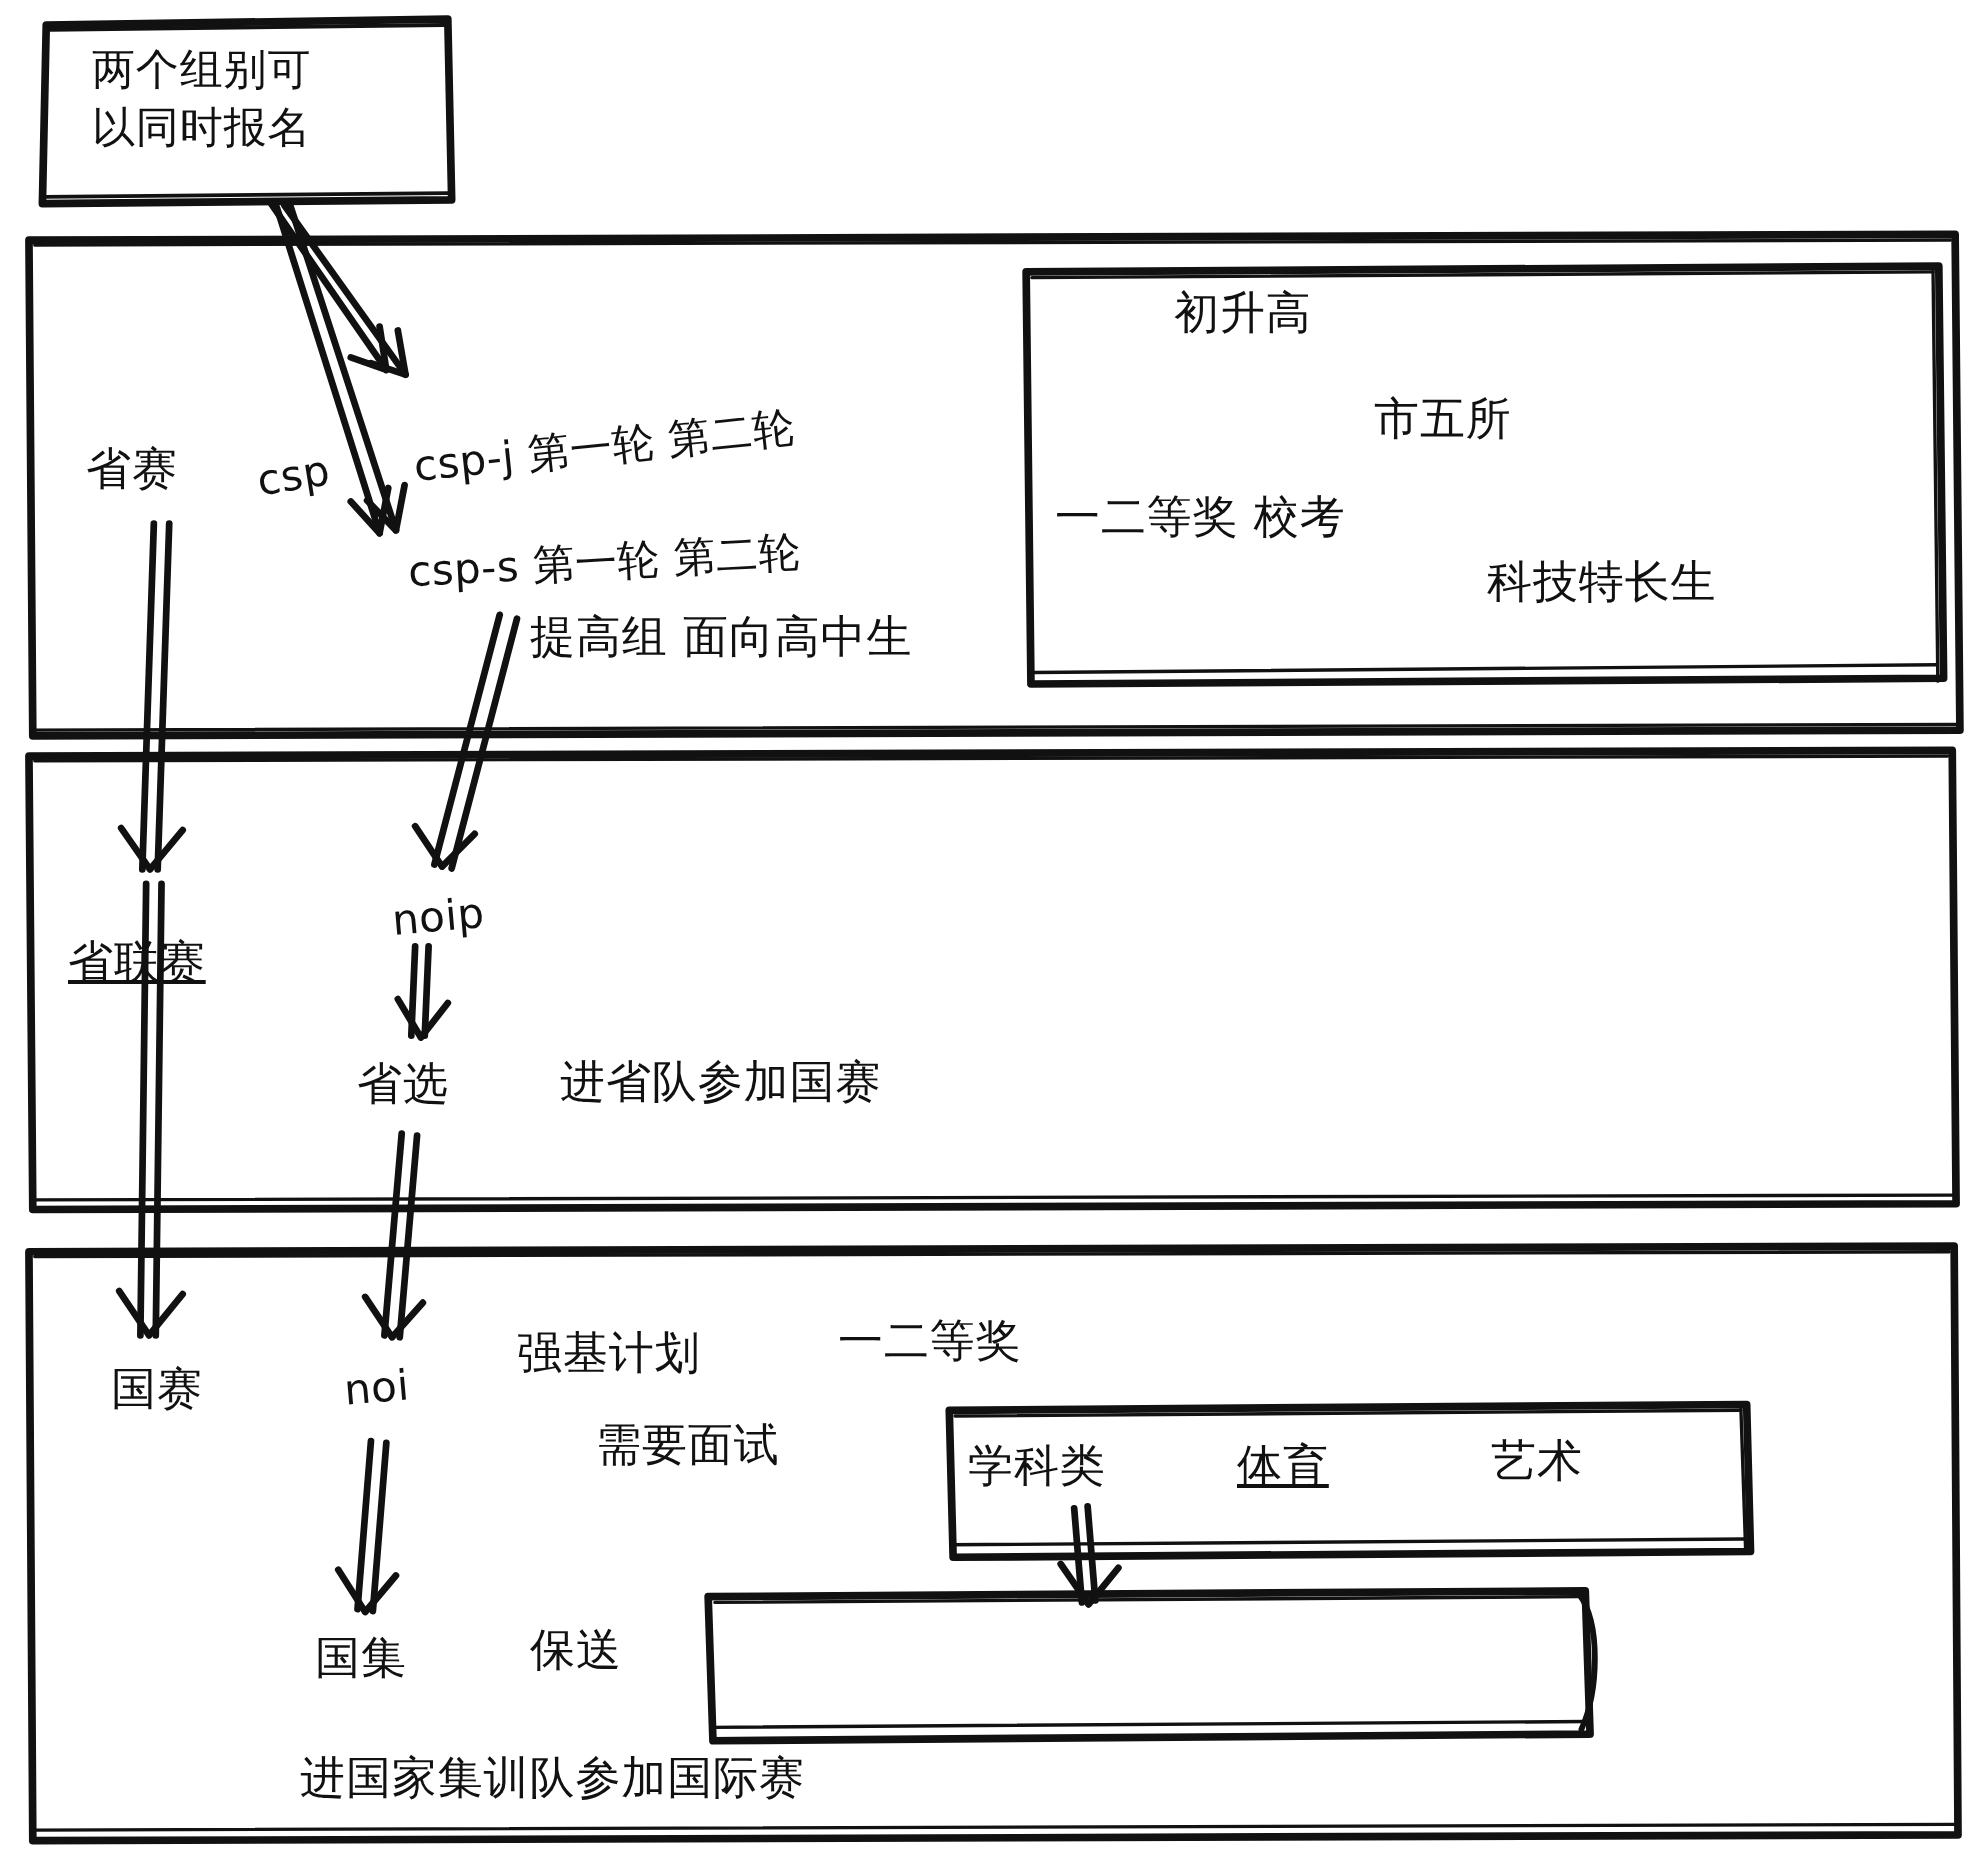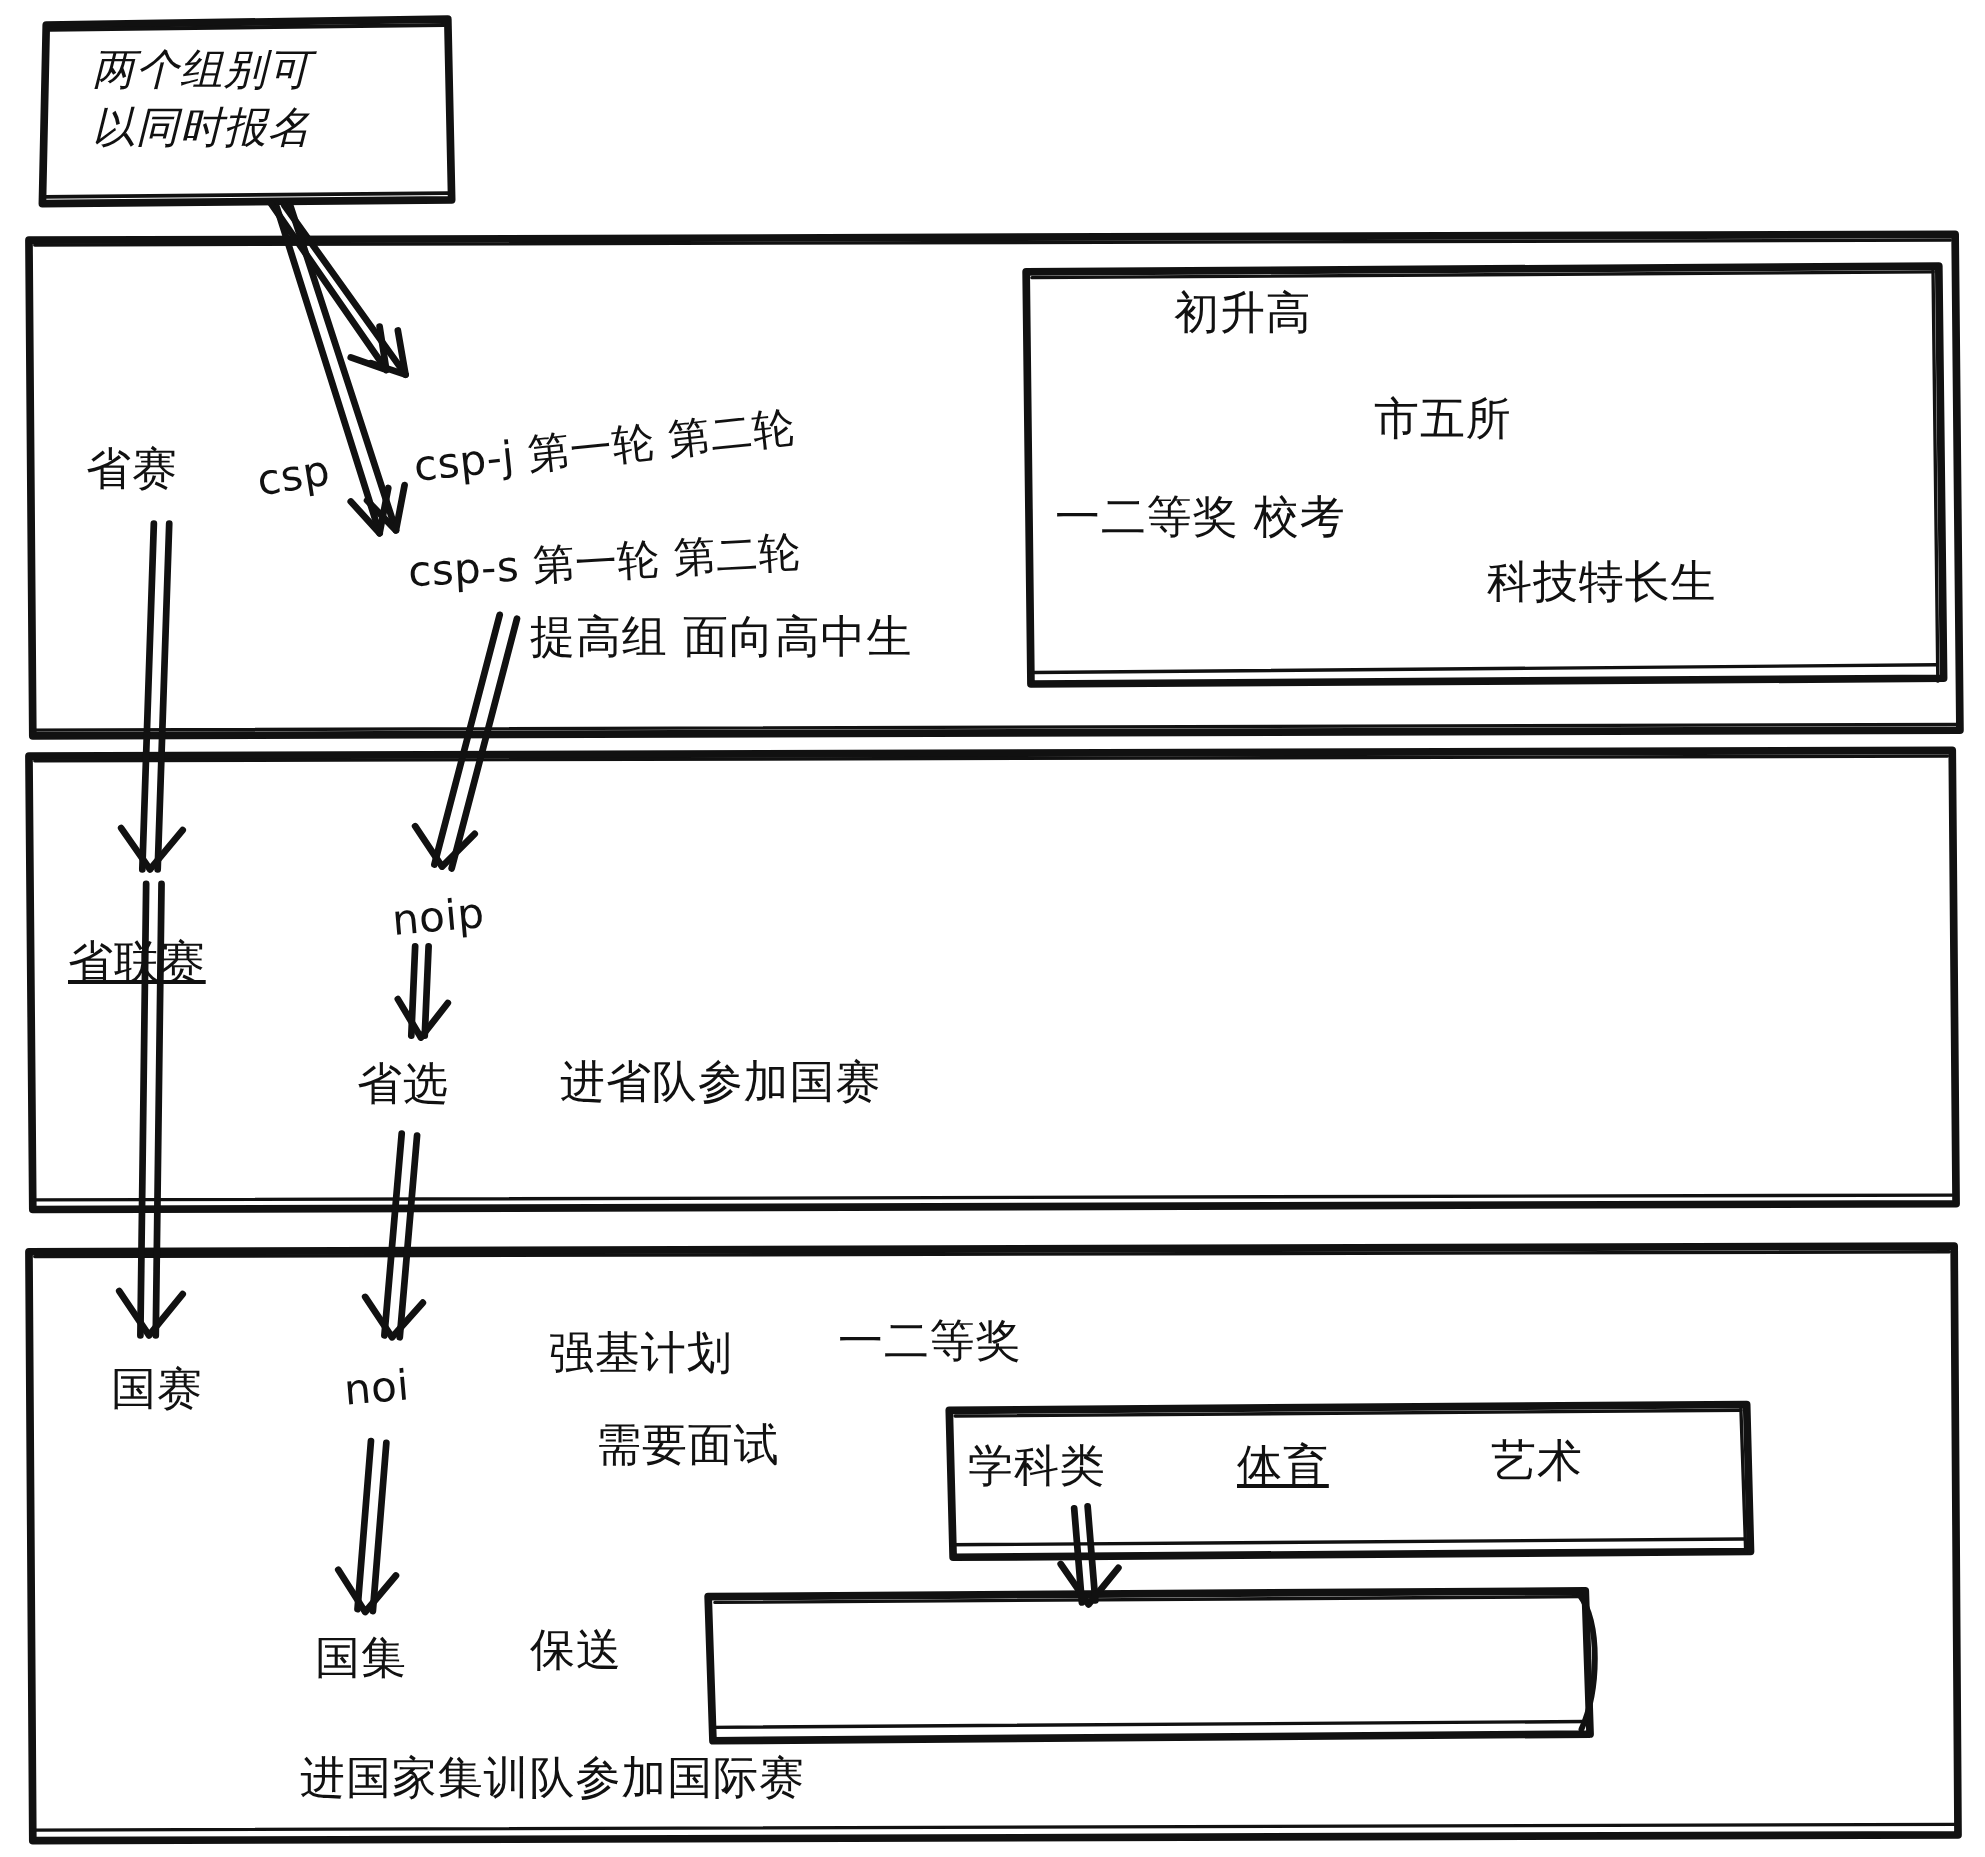--- a/index.html
+++ b/index.html
@@ -38,21 +38,21 @@
     font-weight: 500;
   }
   .lat {
     font-family: "DejaVu Sans", "Liberation Sans", sans-serif;
     font-weight: 500;
     letter-spacing: 0.01em;
   }
   .s-note { font-size: 43px; }
   .s-main { font-size: 45px; }
   .s-lat  { font-size: 42px; }
-  .multiline { white-space: pre; line-height: 1.35; font-style: italic; }
+  .multiline { white-space: pre; line-height: 1.35; }
 </style>
 </head>
 <body>
 
 <div id="canvas">
 
   <svg class="layer-svg" viewBox="0 0 2067 1933" xmlns="http://www.w3.org/2000/svg">
     <g fill="none" stroke="#111111" stroke-width="7" stroke-linecap="round" stroke-linejoin="round">
 
       <path d="M48,26 L466,20 L470,208 L44,212 Z" stroke-width="8"></path>
@@ -141,21 +141,21 @@
   <div class="txt cn s-main" style="left:1487px; top:557px;">科技特长生</div>
 
   <div class="txt cn s-main" style="left:68px; top:937px;text-decoration:underline;">省联赛</div>
   <div class="txt lat s-lat" style="left:392px; top:893px; transform:rotate(-5deg);">noip</div>
   <div class="txt cn s-main" style="left:357px; top:1059px;">省选</div>
   <div class="txt cn s-main" style="left:550px; top:1057px;margin-left:10px;">进省队参加国赛</div>
 
   <div class="txt cn s-main" style="left:111px; top:1364px;">国赛</div>
   <div class="txt lat s-lat" style="left:344px; top:1364px; transform:rotate(-5deg);">noi</div>
 
-  <div class="txt cn s-main" style="left:517px; top:1328px;margin-left:32px;">强基计划</div>
+  <div class="txt cn s-main" style="left:517px; top:1328px;">强基计划</div>
   <div class="txt cn s-main" style="left:838px; top:1316px;">一二等奖</div>
   <div class="txt cn s-main" style="left:596px; top:1420px;">需要面试</div>
 
   <div class="txt cn s-main" style="left:968px; top:1441px;">学科类</div>
   <div class="txt cn s-main" style="left:1237px; top:1441px;text-decoration:underline;">体育</div>
   <div class="txt cn s-main" style="left:1491px; top:1436px;">艺术</div>
 
 
   <div class="txt cn s-main" style="left:315px; top:1633px;">国集</div>
   <div class="txt cn s-main" style="left:530px; top:1625px;">保送</div>

